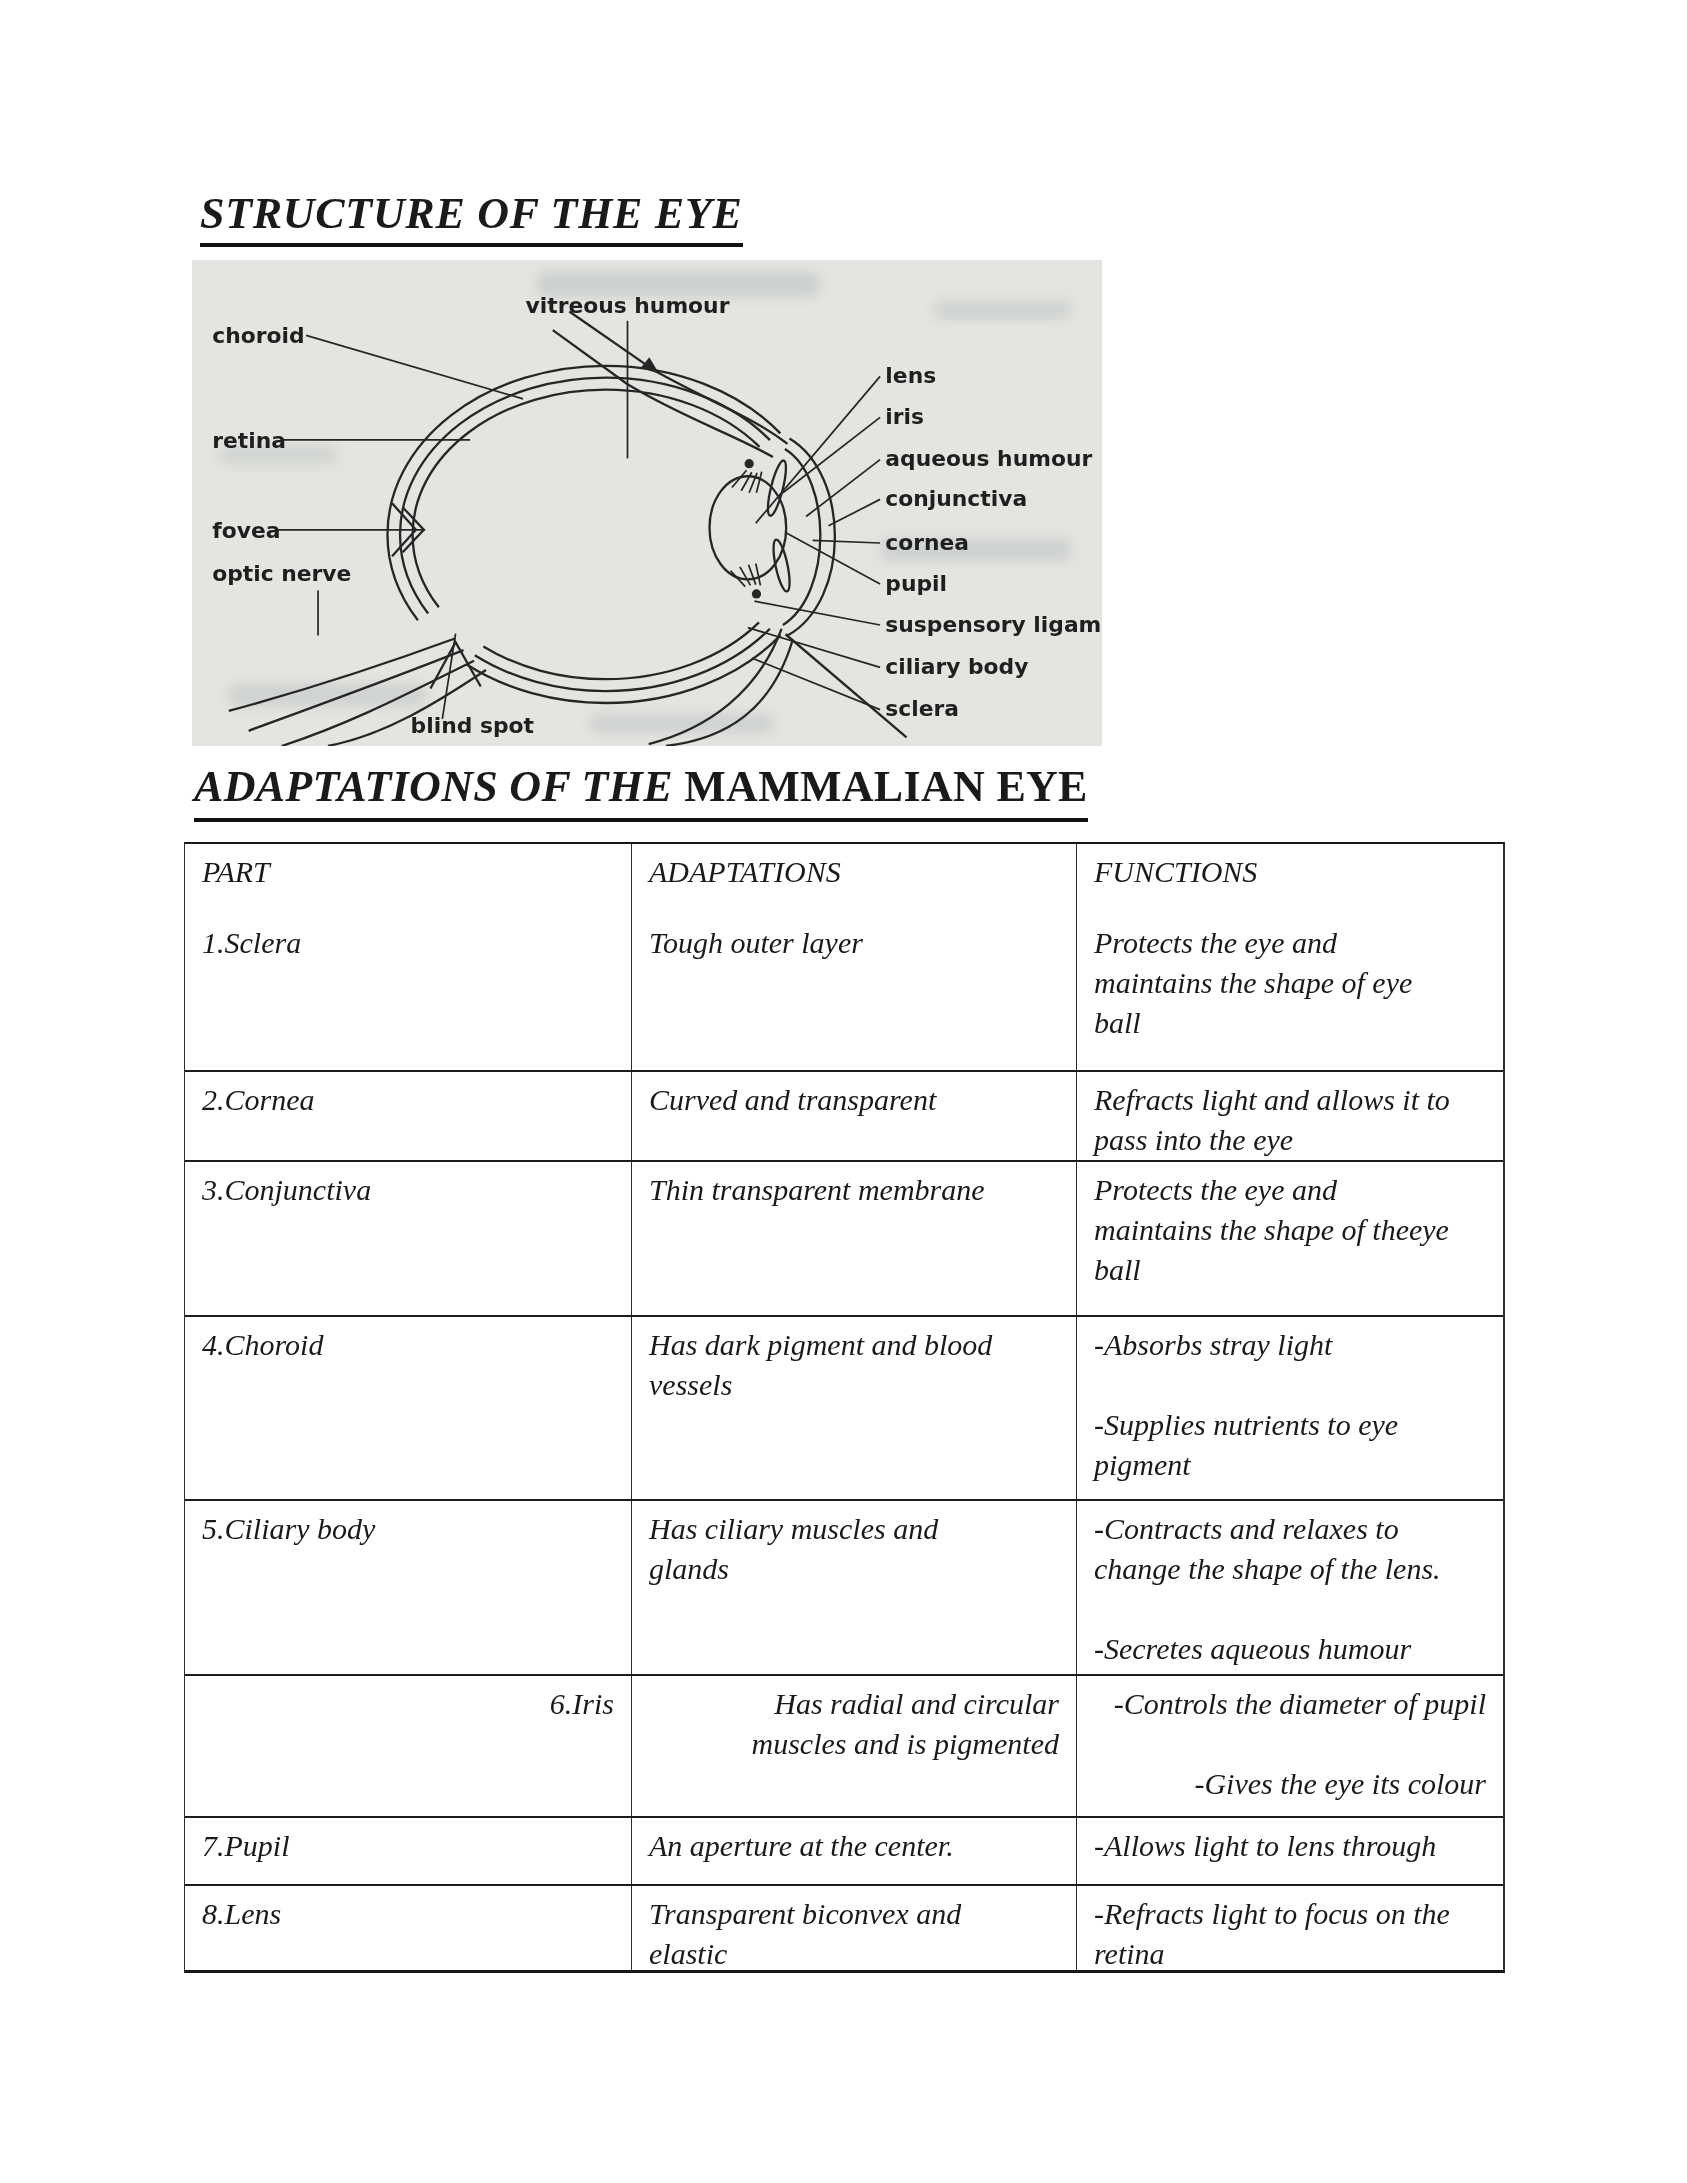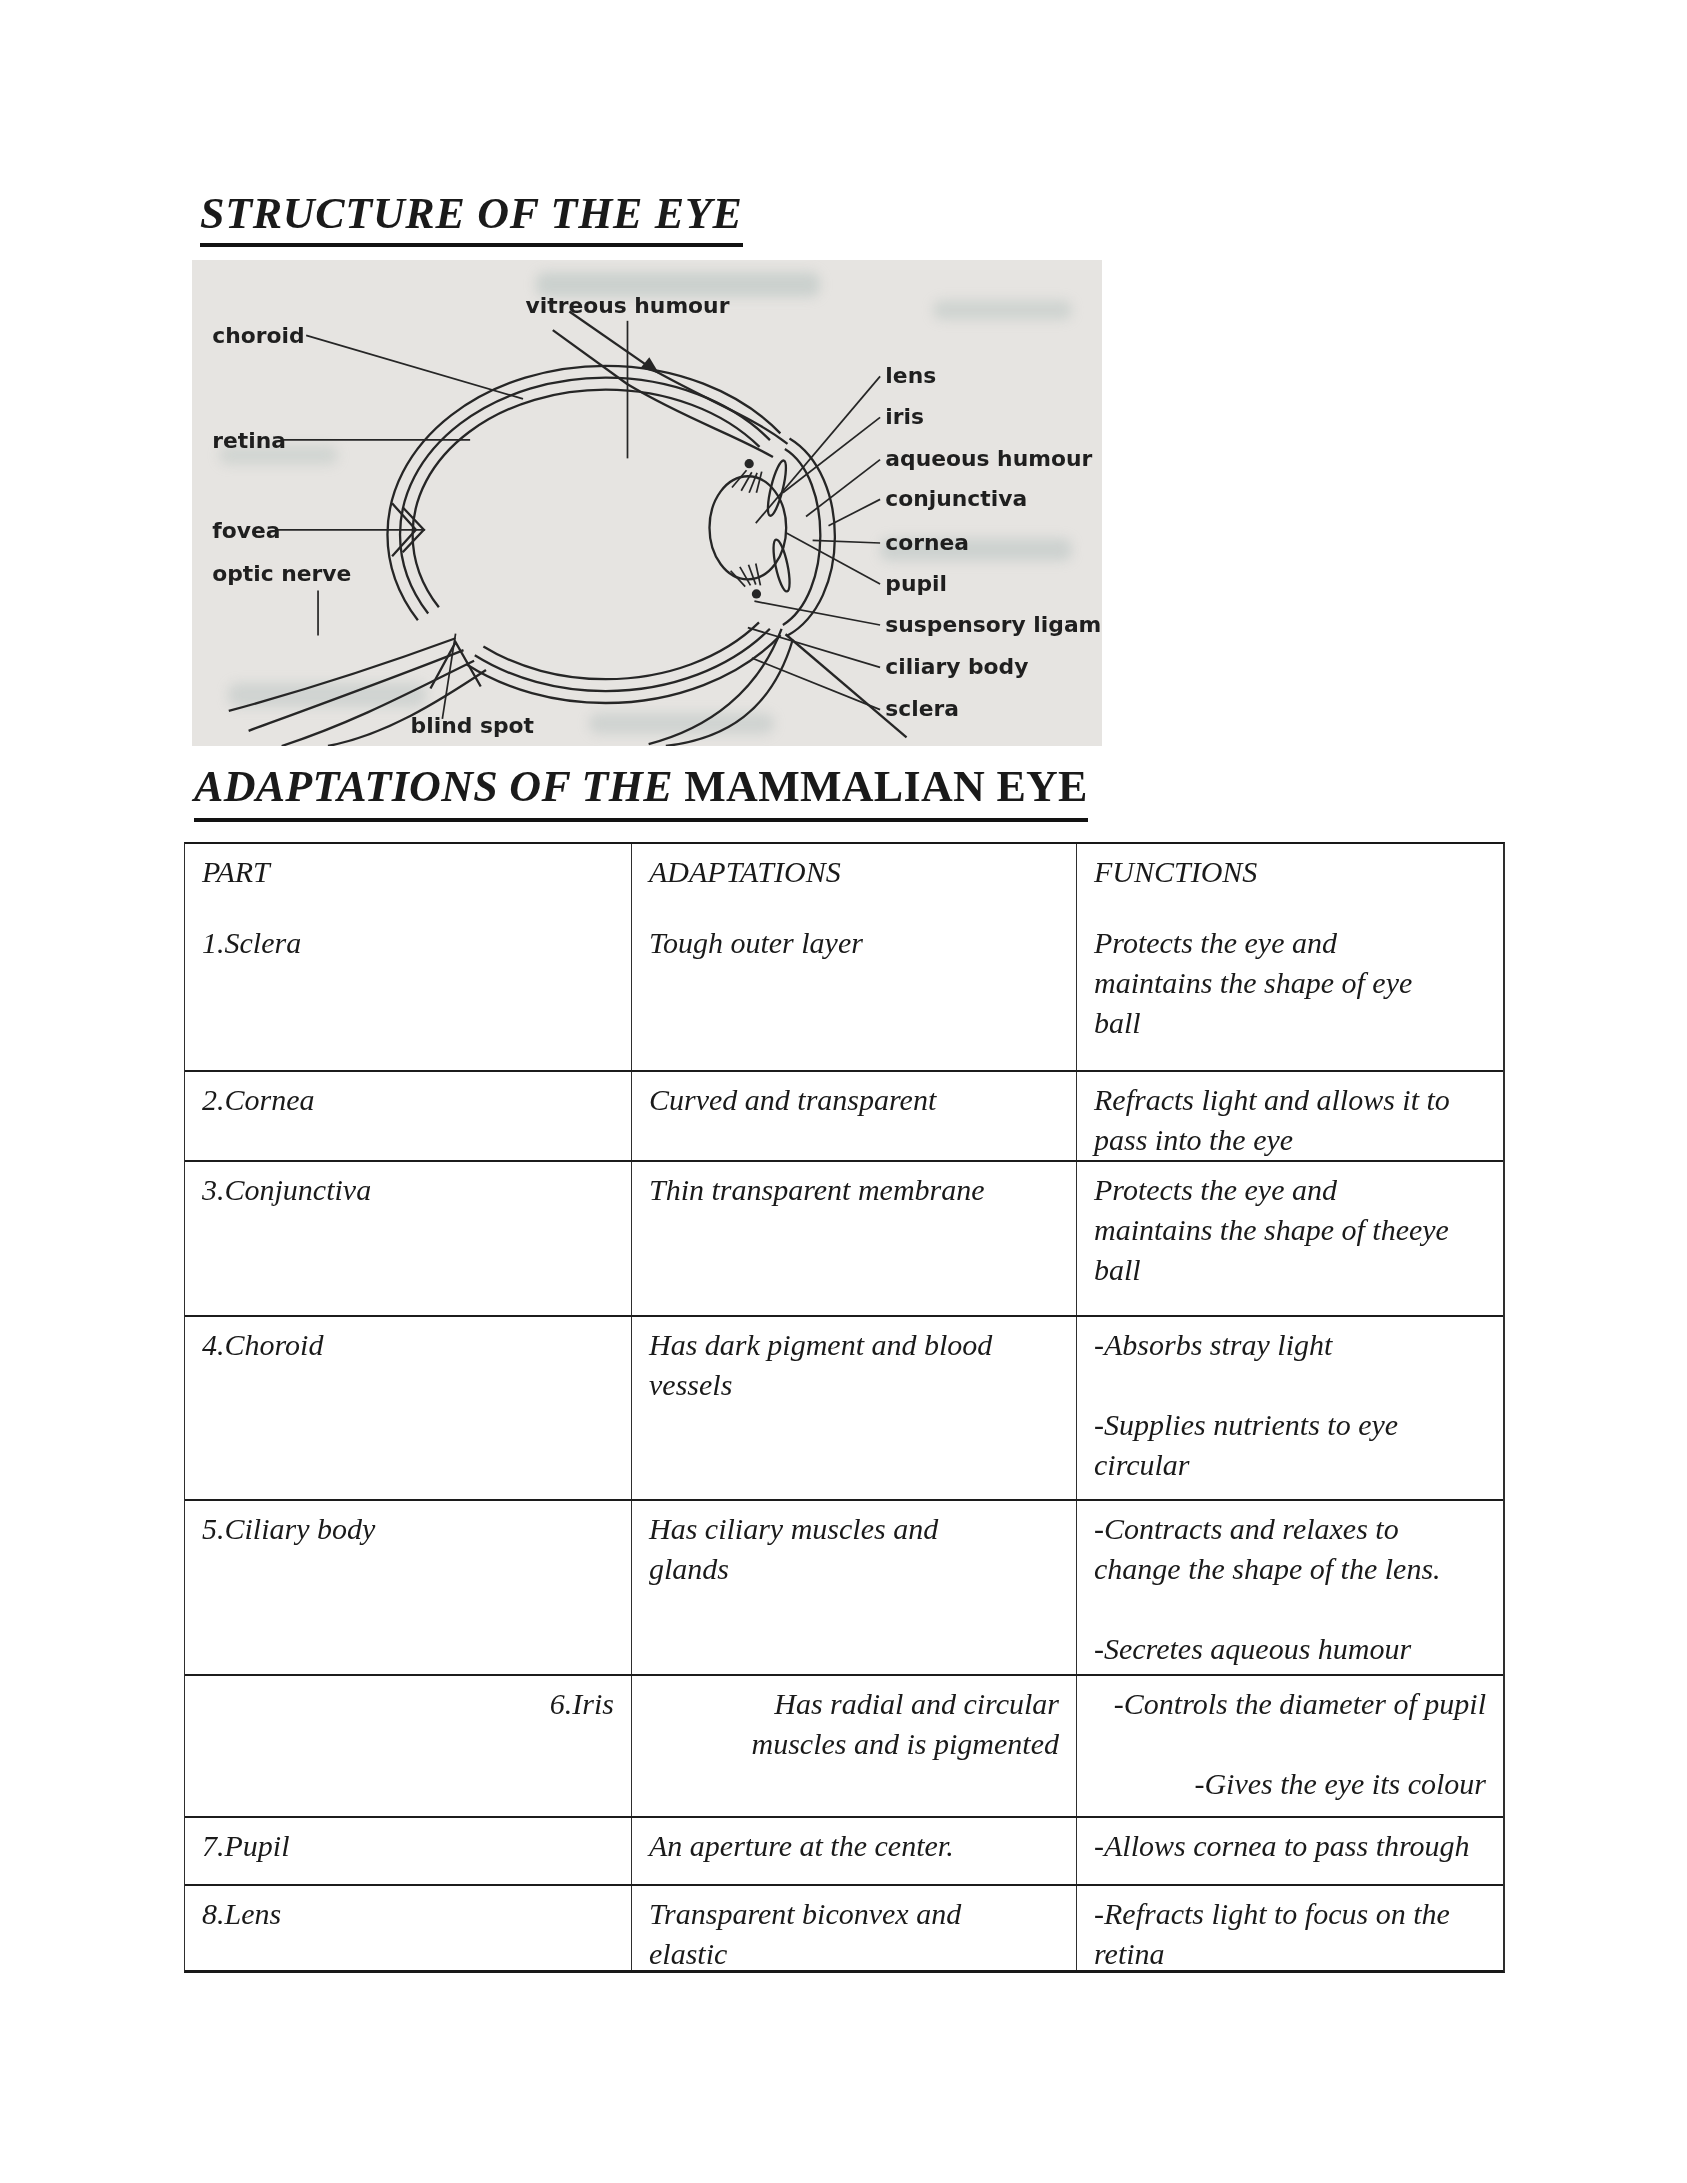--- a/index.html
+++ b/index.html
@@ -199,21 +199,21 @@
             <div class="ln">4.Choroid</div>
           </div>
           <div class="cell c-adapt">
             <div class="ln">Has dark pigment and blood</div>
             <div class="ln">vessels</div>
           </div>
           <div class="cell c-func">
             <div class="ln">-Absorbs stray light</div>
             <div class="ln"></div>
             <div class="ln">-Supplies nutrients to eye</div>
-            <div class="ln">circular</div>
+            <div class="ln">pigment</div>
           </div>
         </div>
         <div class="trow" style="height: 175px;">
           <div class="cell c-part">
             <div class="ln">5.Ciliary body</div>
           </div>
           <div class="cell c-adapt">
             <div class="ln">Has ciliary muscles and</div>
             <div class="ln">glands</div>
           </div>
@@ -239,21 +239,21 @@
           </div>
         </div>
         <div class="trow" style="height: 68px;">
           <div class="cell c-part">
             <div class="ln">7.Pupil</div>
           </div>
           <div class="cell c-adapt">
             <div class="ln">An aperture at the center.</div>
           </div>
           <div class="cell c-func">
-            <div class="ln">-Allows cornea to pass through</div>
+            <div class="ln">-Allows light to lens through</div>
           </div>
         </div>
         <div class="trow" style="height: 86px;">
           <div class="cell c-part">
             <div class="ln">8.Lens</div>
           </div>
           <div class="cell c-adapt">
             <div class="ln">Transparent biconvex and</div>
             <div class="ln">elastic</div>
           </div>

